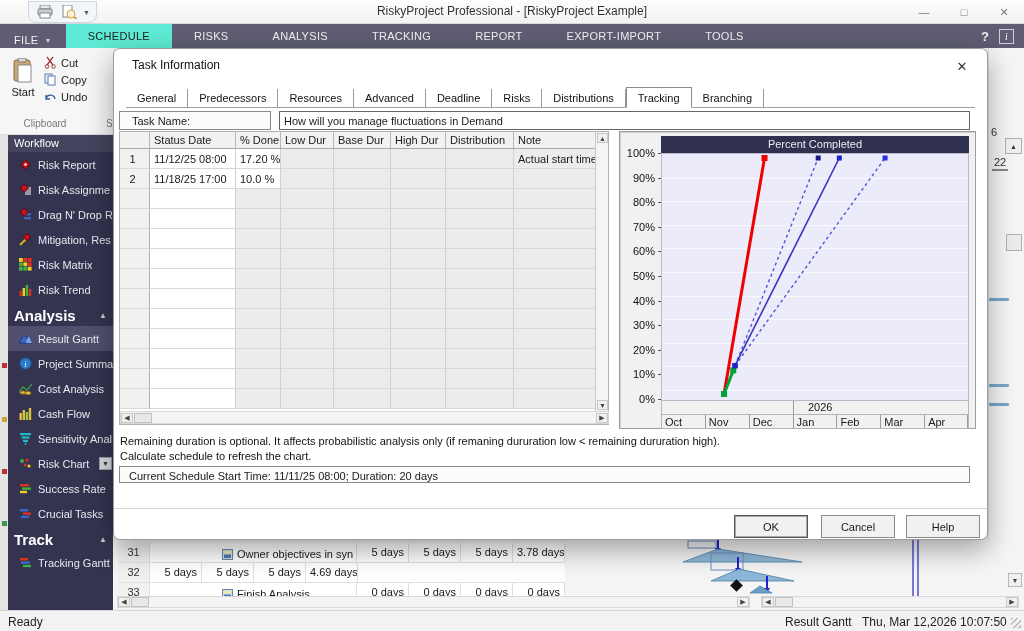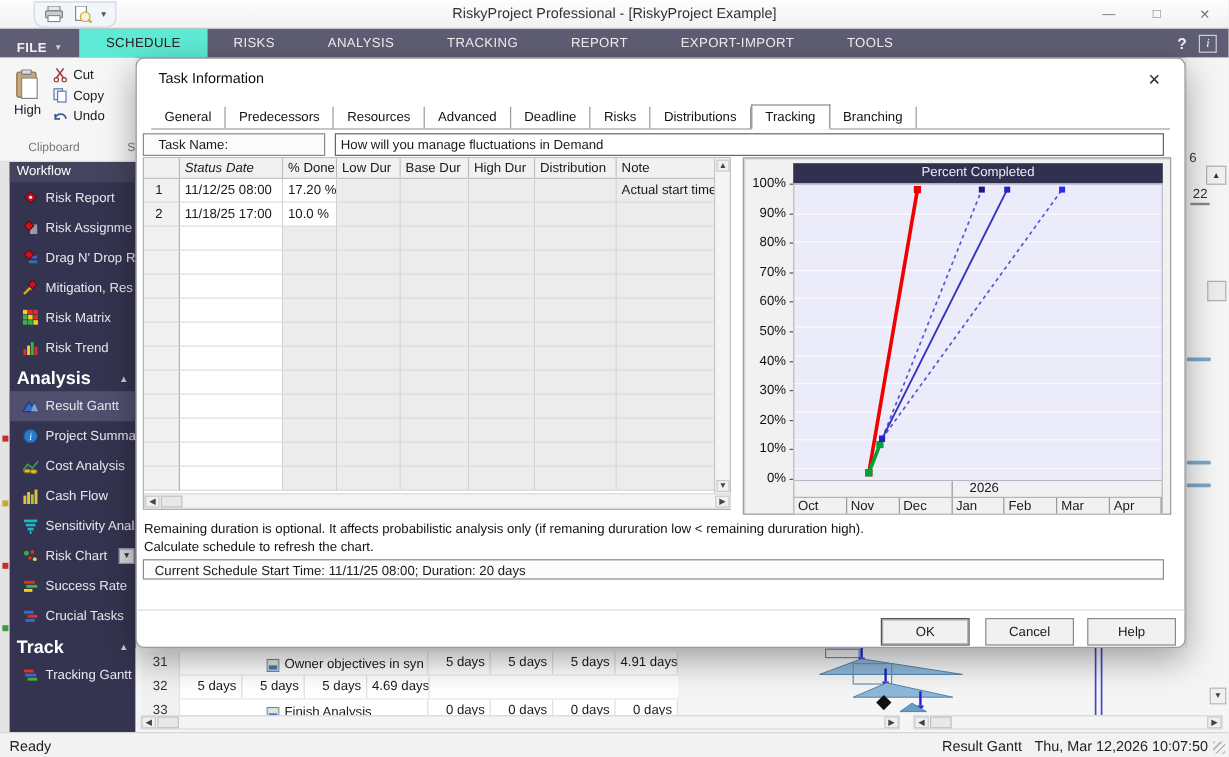--- a/index.html
+++ b/index.html
@@ -14,21 +14,21 @@
     background:#f2f5fa; border:1px solid #d0d6e2; border-radius:0 0 8px 8px; padding:0 6px; gap:4px; }
   .qa-btn { width:20px; height:18px; display:flex; align-items:center; justify-content:center; }
   #qa-dropdown { font-size:7px; color:#555; }
   #win-title { position:absolute; left:0; right:0; top:4px; text-align:center; font-size:12px; color:#333; }
   #win-controls { position:absolute; right:0; top:0; height:24px; display:flex; }
   .win-btn { width:40px; height:24px; display:flex; align-items:center; justify-content:center; color:#777; font-size:11px; }
 
   
   #menubar { position:absolute; left:0; top:24px; width:1024px; height:24px; background:#5e5d73; display:flex; align-items:stretch; }
   .menu-item { color:#f0f0f2; display:flex; align-items:center; padding:0 22px; font-size:11px; letter-spacing:.3px; }
-  .menu-item.file { padding:16px 14px; gap:6px;font-weight:bold; }
+  .menu-item.file { padding:16px 14px; gap:6px; }
   .menu-item.active { background:#5eead4; color:#222;text-align:right; }
   .menu-caret { font-size:7px; color:#cfcfda; }
   #menubar-right { margin-left:auto; display:flex; align-items:center; gap:10px; padding-right:10px; color:#fff; }
   #help-q { font-size:13px; font-weight:bold; color:#f0f0f2; }
   #info-btn { width:15px; height:15px; border:1px solid #cfcfda; display:flex; align-items:center; justify-content:center; font-size:10px; font-style:italic; font-family:"Liberation Serif",serif; }
 
   
   #ribbon { position:absolute; left:0; top:48px; width:113px; height:87px; background:#f6f6f6; border-bottom:1px solid #dcdcdc; }
   #paste-btn { position:absolute; left:6px; top:6px; width:34px; height:62px; display:flex; flex-direction:column; align-items:center; gap:2px; padding-top:4px; }
   .mini-btn { display:flex; align-items:center; gap:4px; height:17px; }
@@ -193,21 +193,21 @@
     </div>
   </div>
 
   <div id="ribbon">
     <div id="paste-btn">
       <svg width="22" height="26" viewBox="0 0 22 26">
           <rect x="2" y="2" width="16" height="21" rx="2" fill="#c8a87a" stroke="#8a6d45"></rect>
           <rect x="6" y="0" width="8" height="4" rx="1" fill="#d8d8d8" stroke="#777"></rect>
           <rect x="6" y="7" width="13" height="17" fill="#fff" stroke="#888"></rect>
         </svg>
-      <span>High</span>
+      <span>Start</span>
     </div>
     <div id="mini-col">
       <div class="mini-btn">
         <span>
             <svg width="13" height="13" viewBox="0 0 13 13">
               <line x1="3" y1="1" x2="9" y2="9" stroke="#9a3a3a" stroke-width="1.3"></line>
               <line x1="9" y1="1" x2="3" y2="9" stroke="#9a3a3a" stroke-width="1.3"></line>
               <circle cx="3" cy="10.5" r="1.8" fill="none" stroke="#9a3a3a"></circle>
               <circle cx="9.5" cy="10.5" r="1.8" fill="none" stroke="#9a3a3a"></circle>
             </svg>
@@ -423,21 +423,21 @@
                 <rect x="0.5" y="0.5" width="10" height="10" fill="#cfe0ec" stroke="#6a88a8"></rect>
                 <rect x="2" y="5.5" width="7" height="3.5" fill="#4a78b0"></rect>
                 <rect x="2" y="2" width="7" height="2.5" fill="#f0e8b0"></rect>
               </svg>
             </span>
             <span>Owner objectives in syn</span>
           </div>
           <div class="bg-cell bg-days">5 days</div>
           <div class="bg-cell bg-days">5 days</div>
           <div class="bg-cell bg-days">5 days</div>
-          <div class="bg-cell bg-days">4.91 days</div>
+          <div class="bg-cell bg-days">3.78 days</div>
         </div>
         <div class="bg-row">
           <div class="bg-cell bg-num">32</div>
           <div class="bg-cell bg-days">5 days</div>
           <div class="bg-cell bg-days">5 days</div>
           <div class="bg-cell bg-days">5 days</div>
           <div class="bg-cell bg-days">4.69 days</div>
         </div>
         <div class="bg-row">
           <div class="bg-cell bg-num">33</div>
@@ -518,21 +518,21 @@
       </div>
 
     <div id="taskname-row">
       <div id="taskname-label">Task Name:</div>
       <div id="taskname-input">How will you manage fluctuations in Demand</div>
     </div>
 
     <div id="trk-table">
       <div id="trk-head" class="trk-header">
           <div class="trk-hcell" style="width: 30px;"></div>
-          <div class="trk-hcell" style="width: 86px; font-style: italic;">Status Date</div>
+          <div class="trk-hcell" style="width: 86px;">Status Date</div>
           <div class="trk-hcell" style="width: 45px;">% Done</div>
           <div class="trk-hcell" style="width: 53px;">Low Dur</div>
           <div class="trk-hcell" style="width: 57px;">Base Dur</div>
           <div class="trk-hcell" style="width: 55px;">High Dur</div>
           <div class="trk-hcell" style="width: 68px;">Distribution</div>
           <div class="trk-hcell" style="width: 82px;">Note</div>
         </div>
       <div id="trk-body">
           <div class="trk-row">
             <div class="trk-cell num" style="width: 30px;">1</div>

